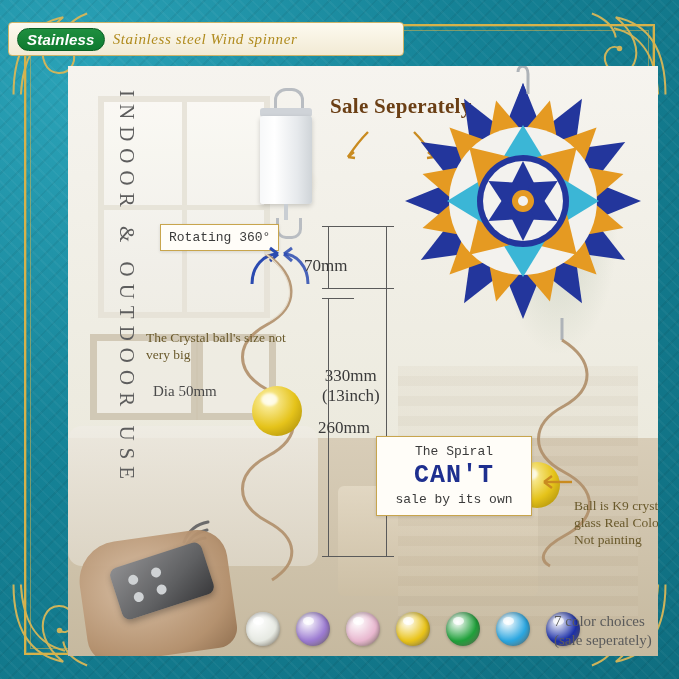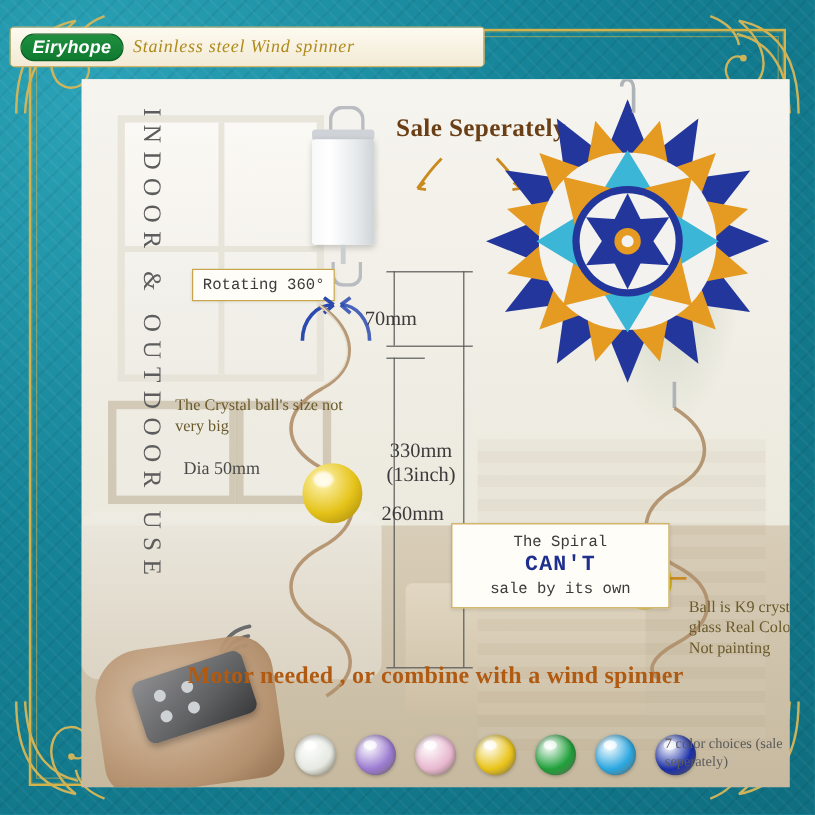--- a/index.html
+++ b/index.html
@@ -122,32 +122,32 @@
   .motor-shaft{position:absolute;left:46px;top:116px;width:4px;height:16px;background:#c9ced3;}
   .motor-clip{position:absolute;left:38px;top:130px;width:20px;height:18px;border:3px solid #b9bdc2;border-top:none;border-radius:0 0 10px 10px;}
 
   
   .callout{
     position:absolute;background:#fffdf8;border:1px solid #c8a54d;
     font-family:Liberation Mono, monospace;color:#3b3b3b;
     padding:5px 8px;font-size:13px;box-shadow:0 1px 3px rgba(0,0,0,.12);
   }
   .co-rot{left:92px;top:158px;font-size:13px;}
-  .co-spiral{left:308px;top:370px;width:132px;text-align:center;line-height:1.25;padding:7px 24px;}
-  .co-spiral .big{display:block;font-size:18px;font-weight:bold;color:#1e2f8f;letter-spacing:1px;}
+  .co-spiral{left:308px;top:370px;width:132px;text-align:center;line-height:1.25;padding:7px 11px;}
+  .co-spiral .big{display:block;font-size:25px;font-weight:bold;color:#1e2f8f;letter-spacing:1px;}
 
   .note{
     position:absolute;font-family:"Liberation Serif",serif;
     color:#5b4a22;font-size:13.5px;line-height:1.25;
   }
   .n-crystal{left:78px;top:264px;width:150px;color:#6a5a2c;}
   .n-dia{left:85px;top:316px;font-size:15px;color:#4a4a4a;}
   .n-hook{left:478px;top:292px;width:118px;color:#6a5a2c;}
   .n-ball{left:506px;top:432px;width:104px;color:#6a5a2c;}
-  .n-colors{left:486px;top:546px;width:110px;color:#5b5b5b;font-size:12px;text-align:left;}
+  .n-colors{left:486px;top:546px;width:110px;color:#5b5b5b;font-size:15px;text-align:left;}
 
   
   .dim{position:absolute;background:#5a5a5a;}
   .dimlabel{
     position:absolute;font-family:"Liberation Serif",serif;
     font-size:17px;color:#3a3a3a;white-space:nowrap;
   }
   .dl-70{left:236px;top:190px;}
   .dl-330{left:254px;top:300px;text-align:center;line-height:1.2;}
   .dl-260{left:250px;top:352px;}
@@ -229,21 +229,21 @@
       <circle cx="56" cy="44" r="3" fill="currentColor" stroke="none"></circle>
       <path d="M86 6 C70 12 62 22 60 32"></path>
     </svg>
   </div>
 
   <div class="gold-frame"></div>
   <div class="gold-frame2"></div>
 
   <div class="brandbar">
     <span class="logo">
-      <span>Eiryhope</span>
+      <span>Stainless</span>
     </span>
     <span class="brandtext">Stainless steel  Wind spinner</span>
   </div>
 
   <div class="photo">
 
     <div class="room-wall"></div>
     <div class="room-floor"></div>
     <div class="room-window"></div>
     <div class="room-frame"></div>
@@ -498,21 +498,20 @@
       </svg>
     </div>
     <div class="hand"></div>
     <div class="remote">
       <b style="left:16px;top:12px;width:10px;height:10px;"></b>
       <b style="left:40px;top:12px;width:10px;height:10px;"></b>
       <b style="left:16px;top:30px;width:10px;height:10px;"></b>
       <b style="left:40px;top:30px;width:10px;height:10px;"></b>
     </div>
 
-    <div class="msg msg1">Motor needed , or combine with a wind spinner</div>
 
     <div class="swatches">
       <span class="sw" style="left: 0px; background: radial-gradient(circle at 34% 30%, rgb(255, 255, 255), rgb(230, 233, 226) 58%, rgba(0, 0, 0, 0.45) 100%);"></span>
       <span class="sw" style="left: 50px; background: radial-gradient(circle at 34% 30%, rgb(255, 255, 255), rgb(155, 122, 209) 58%, rgba(0, 0, 0, 0.45) 100%);"></span>
       <span class="sw" style="left: 100px; background: radial-gradient(circle at 34% 30%, rgb(255, 255, 255), rgb(232, 183, 207) 58%, rgba(0, 0, 0, 0.45) 100%);"></span>
       <span class="sw" style="left: 150px; background: radial-gradient(circle at 34% 30%, rgb(255, 255, 255), rgb(233, 195, 24) 58%, rgba(0, 0, 0, 0.45) 100%);"></span>
       <span class="sw" style="left: 200px; background: radial-gradient(circle at 34% 30%, rgb(255, 255, 255), rgb(31, 160, 58) 58%, rgba(0, 0, 0, 0.45) 100%);"></span>
       <span class="sw" style="left: 250px; background: radial-gradient(circle at 34% 30%, rgb(255, 255, 255), rgb(42, 166, 224) 58%, rgba(0, 0, 0, 0.45) 100%);"></span>
       <span class="sw" style="left: 300px; background: radial-gradient(circle at 34% 30%, rgb(255, 255, 255), rgb(27, 47, 168) 58%, rgba(0, 0, 0, 0.45) 100%);"></span>
     </div>

